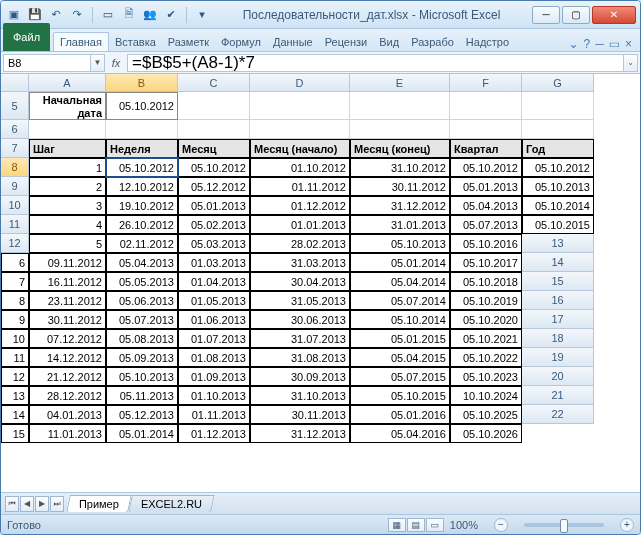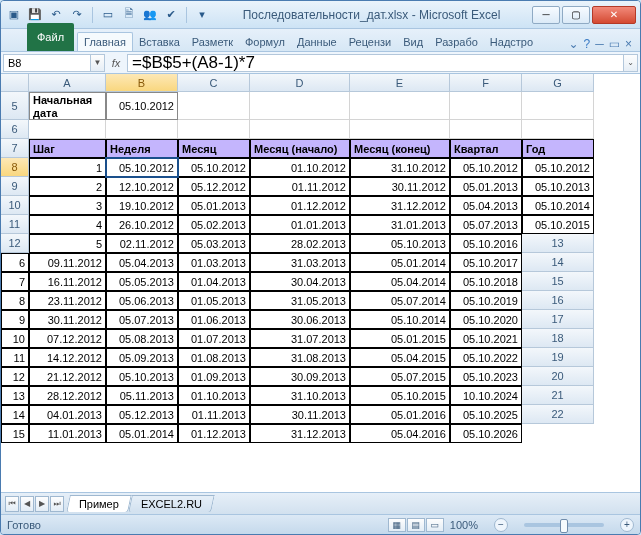--- a/index.html
+++ b/index.html
@@ -7,39 +7,39 @@
 .window { width:641px; height:535px; background:#fff; border:1px solid #4a7bb0; border-radius:4px; overflow:hidden; display:flex; flex-direction:column; }
 .titlebar { height:28px; background:linear-gradient(#eaf3fb,#cde3f5); display:flex; align-items:center; padding:0 4px; border-bottom:1px solid #a9c5e0; }
 .qat { display:flex; gap:3px; align-items:center; }
 .qat-btn { width:18px; height:18px; display:flex; align-items:center; justify-content:center; font-size:11px; color:#2a5a8a; border-radius:2px; }
 .qsep { width:1px; height:16px; background:#a9c5e0; margin:0 3px; }
 .title { flex:1; text-align:center; font-size:12px; color:#3a5a7a; white-space:nowrap; overflow:hidden; text-overflow:ellipsis; margin:0 6px; }
 .win-controls { display:flex; gap:2px; }
 .wc { width:28px; height:18px; border:1px solid #8faac4; border-radius:2px; display:flex; align-items:center; justify-content:center; background:linear-gradient(#f7fbff,#dbeaf7); font-size:10px; }
 .wc.close { background:linear-gradient(#f28a7a,#d44a32); color:#fff; width:44px; border-color:#b33a28; }
 .ribbon-tabs { height:23px; background:linear-gradient(#e6f0fa,#d6e7f5); display:flex; align-items:flex-end; padding:0 2px; font-size:11px; color:#3a5a7a; border-bottom:1px solid #a9c5e0; }
-.file-tab { background:#217346; color:#fff; padding:11px 10px; border-radius:2px 2px 0 0; margin-right:3px; height:28px; display:flex; align-items:center;margin-left:24px; }
+.file-tab { background:#217346; color:#fff; padding:11px 10px; border-radius:2px 2px 0 0; margin-right:3px; height:28px; display:flex; align-items:center; }
 .rtab { padding:3px 6px; color:#3a5a7a; cursor:default; }
 .rtab.active { background:#f5fafd; border:1px solid #a9c5e0; border-bottom:none; border-radius:2px 2px 0 0; }
 .rib-right { margin-left:auto; display:flex; gap:5px; padding-right:6px; color:#4a7bb0; }
 .rib-right span { font-size:12px; }
 .name-formula { height:22px; background:#eef5fc; display:flex; align-items:center; border-bottom:1px solid #a9c5e0; padding:0 2px; }
 .name-box { width:88px; height:18px; background:#fff; border:1px solid #b3c7db; font-size:11px; padding:0 4px; display:flex; align-items:center; }
 .nbx-drop { width:14px; height:18px; border:1px solid #b3c7db; border-left:none; display:flex; align-items:center; justify-content:center; font-size:8px; color:#555; background:linear-gradient(#fdfdfd,#e6eef6); }
 .fx { width:22px; text-align:center; font-style:italic; color:#555; }
 .formula-bar { flex:1; height:18px; background:#fff; border:1px solid #b3c7db; font-size:17px; padding:0 4px; display:flex; align-items:center; }
 .fbx-expand { width:14px; height:18px; border:1px solid #b3c7db; border-left:none; display:flex; align-items:center; justify-content:center; font-size:8px; color:#555; background:linear-gradient(#fdfdfd,#e6eef6); }
 .grid-area { flex:1; background:#fff; overflow:hidden; position:relative; }
 .grid { display:grid; grid-template-columns:28px 77px 72px 72px 100px 100px 72px 72px; font-size:11px; }
 .corner { background:linear-gradient(#f3f7fb,#dde8f3); border-right:1px solid #b6c8da; border-bottom:1px solid #b6c8da; height:18px; }
 .col-h { background:linear-gradient(#f3f7fb,#dde8f3); border-right:1px solid #b6c8da; border-bottom:1px solid #b6c8da; height:18px; text-align:center; line-height:18px; color:#3a5a7a; }
 .row-h { background:linear-gradient(#f3f7fb,#dde8f3); border-right:1px solid #b6c8da; border-bottom:1px solid #b6c8da; text-align:center; color:#3a5a7a; display:flex; align-items:center; justify-content:center; }
 .cell { border-right:1px solid #d4d4d4; border-bottom:1px solid #d4d4d4; padding:0 3px; display:flex; align-items:center; height:19px; background:#fff; overflow:hidden; white-space:nowrap; }
 .hdr { font-weight:bold; background:#fff; border:1px solid #888; }
-.bhdr { font-weight:bold; border:1px solid #000; background:#c4b5fd; }
+.bhdr { font-weight:bold; border:1px solid #000; background:#e5e5e5; }
 .bdata { border:1px solid #000; text-align:right; justify-content:flex-end; }
 .bstep { border:1px solid #000; text-align:right; justify-content:flex-end; }
 .r5 { height:28px; }
 .selected { outline:2px solid #1a4f8b; outline-offset:-1px; z-index:2; position:relative; }
 .row-h.sel, .col-h.sel { background:linear-gradient(#fde8b6,#f9d77f); color:#8a5a0a; }
 .sheet-tabs { height:22px; background:linear-gradient(#e6eff8,#d2e1ef); display:flex; align-items:center; border-top:1px solid #a9c5e0; font-size:11px; }
 .st-nav { display:flex; padding:0 4px; gap:1px; }
 .st-nav div { width:14px; height:16px; border:1px solid #9fb8d0; background:linear-gradient(#fdfdfd,#e3edf6); display:flex; align-items:center; justify-content:center; font-size:8px; color:#555; }
 .stab { padding:2px 10px; background:#fff; border:1px solid #9fb8d0; border-bottom:none; border-radius:0 0 3px 3px; margin-top:1px; transform:translateY(-1px) skewX(-12deg); }
 .stab span { display:inline-block; transform:skewX(12deg); }
@@ -112,21 +112,21 @@
     <div class="grid" id="grid">
         <div class="corner"></div>
         <div class="col-h">A</div>
         <div class="col-h sel">B</div>
         <div class="col-h">C</div>
         <div class="col-h">D</div>
         <div class="col-h">E</div>
         <div class="col-h">F</div>
         <div class="col-h">G</div>
         <div class="row-h r5">5</div>
-        <div class="cell hdr" style="height: 28px; display: block; line-height: 13px; padding: 1px 3px; border: 1px solid rgb(136, 136, 136);">Начальная<br>дата</div>
+        <div class="cell hdr" style="height: 28px; display: block; line-height: 13px; padding: 1px 3px; border: 1px solid rgb(136, 136, 136); text-align: right;">Начальная<br>дата</div>
         <div class="cell" style="height: 28px; justify-content: flex-end; border: 1px solid rgb(136, 136, 136);">05.10.2012</div>
         <div class="cell" style="height: 28px;"></div>
         <div class="cell" style="height: 28px;"></div>
         <div class="cell" style="height: 28px;"></div>
         <div class="cell" style="height: 28px;"></div>
         <div class="cell" style="height: 28px;"></div>
         <div class="row-h">6</div>
         <div class="cell"></div>
         <div class="cell"></div>
         <div class="cell"></div>

